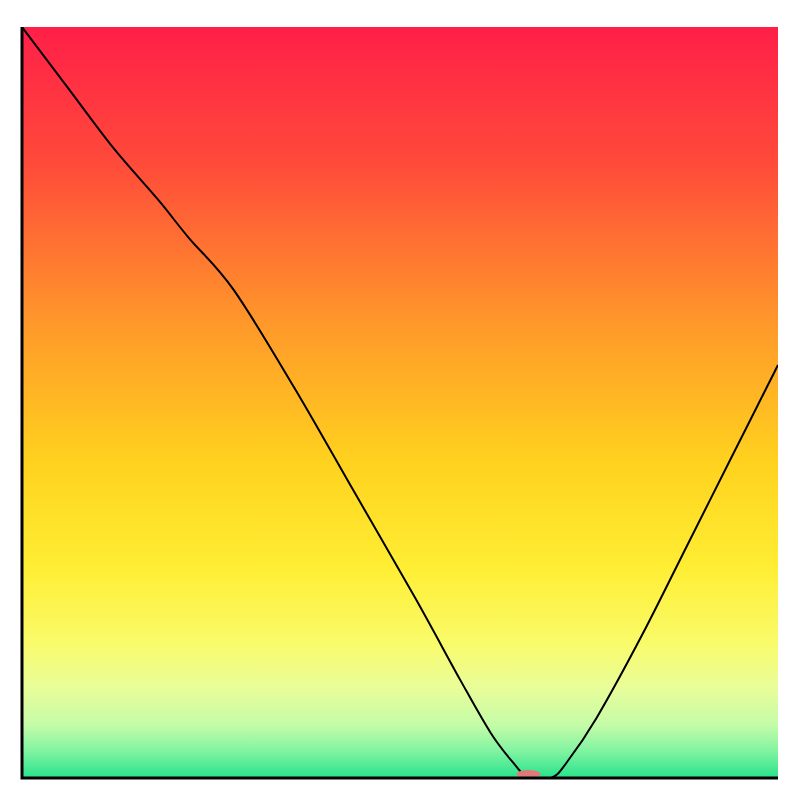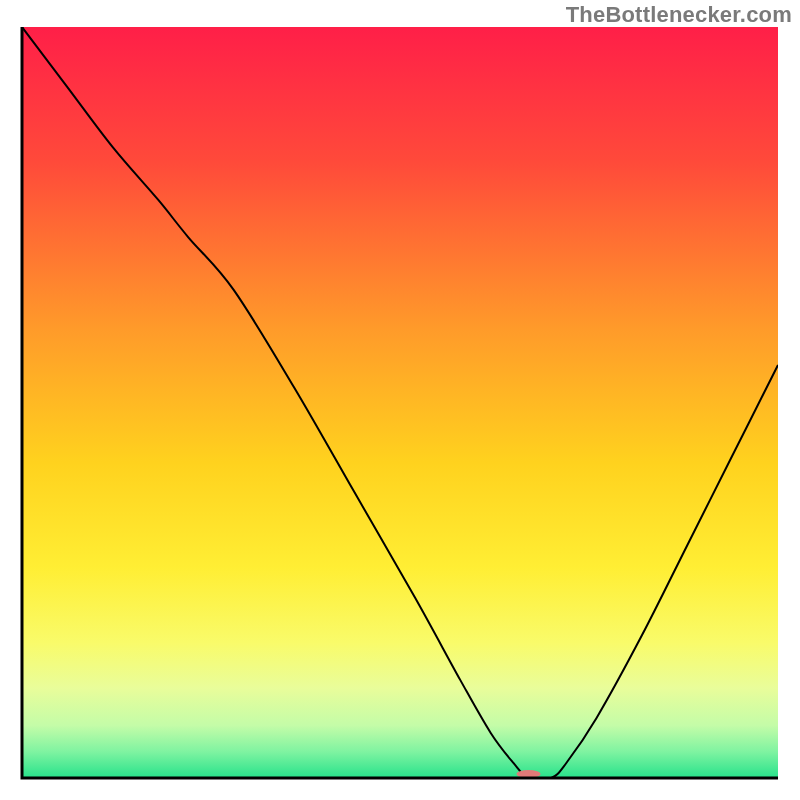--- a/index.html
+++ b/index.html
@@ -32,21 +32,20 @@
     width: 800px;
     height: 800px;
     display: block;
   }
 </style>
 </head>
 <body>
 
 <div class="chart-wrap">
 
-  <div class="attribution">TheBottlenecker.com</div>
 
   <svg class="chart" viewBox="0 0 800 800">
     <defs>
       <linearGradient id="bgGrad" x1="0" y1="0" x2="0" y2="1">
           <stop offset="0%" stop-color="#ff1f48"></stop>
           <stop offset="18%" stop-color="#ff4a3a"></stop>
           <stop offset="40%" stop-color="#ff9a2a"></stop>
           <stop offset="57.99999999999999%" stop-color="#ffd21e"></stop>
           <stop offset="72%" stop-color="#ffee34"></stop>
           <stop offset="82%" stop-color="#f9fb6a"></stop>

